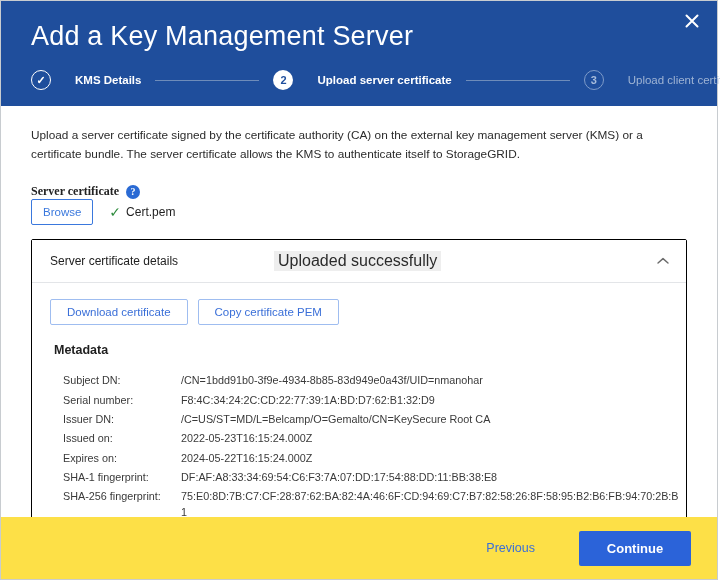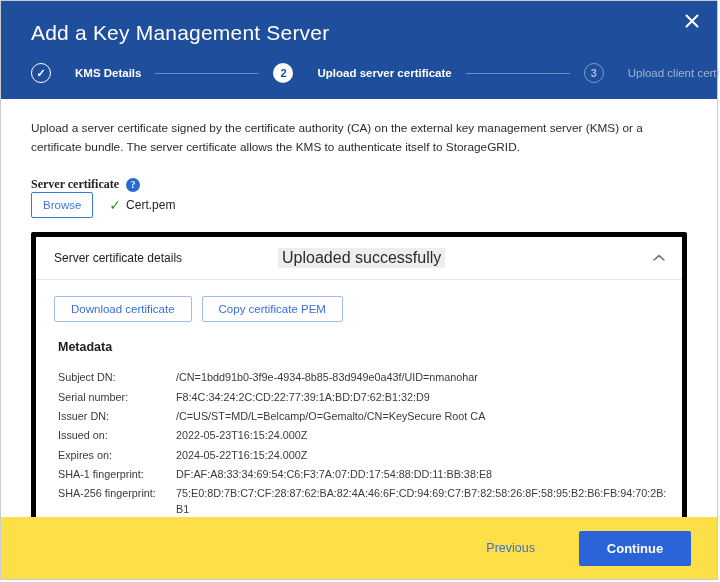--- a/index.html
+++ b/index.html
@@ -26,21 +26,21 @@
 
   
   .header {
     background: #1f4e9c;
     color: #ffffff;
     padding: 16px 24px 14px 24px;
     position: relative;
     flex: 0 0 auto;
   }
   .header-title {
-    font-size: 21px;
+    font-size: 27px;
     font-weight: 400;
     letter-spacing: .2px;
     margin: 4px 0 18px 6px;
     color: #ffffff;
   }
   .close-icon {
     position: absolute;
     top: 9px;
     right: 14px;
     width: 22px;
@@ -170,21 +170,21 @@
   }
   .check-icon {
     color: #2e8b3d;
     margin-right: 5px;
     font-size: 14px;
     line-height: 1;
   }
 
   
   .details-panel {
-    border: 5px solid #000000;
+    border: 1px solid #000000;
     border-radius: 2px;
     background: #ffffff;
     box-sizing: border-box;
   }
   .panel-head {
     display: flex;
     align-items: center;
     padding: 11px 14px 11px 18px;
     border-bottom: 1px solid #e3e5e8;
     background: #ffffff;
@@ -233,21 +233,21 @@
   }
   .metadata-title {
     font-size: 12.5px;
     font-weight: 700;
     color: #1f1f1f;
     margin: 0 0 14px 4px;
   }
   table.metadata {
     border-collapse: collapse;
     width: 100%;
-    margin-left: 4px;
+    margin-left: 13px;
   }
   table.metadata td {
     font-size: 10.8px;
     color: #3a3a3a;
     padding: 2px 0;
     vertical-align: top;
     line-height: 1.42;
   }
   td.meta-key {
     width: 118px;

